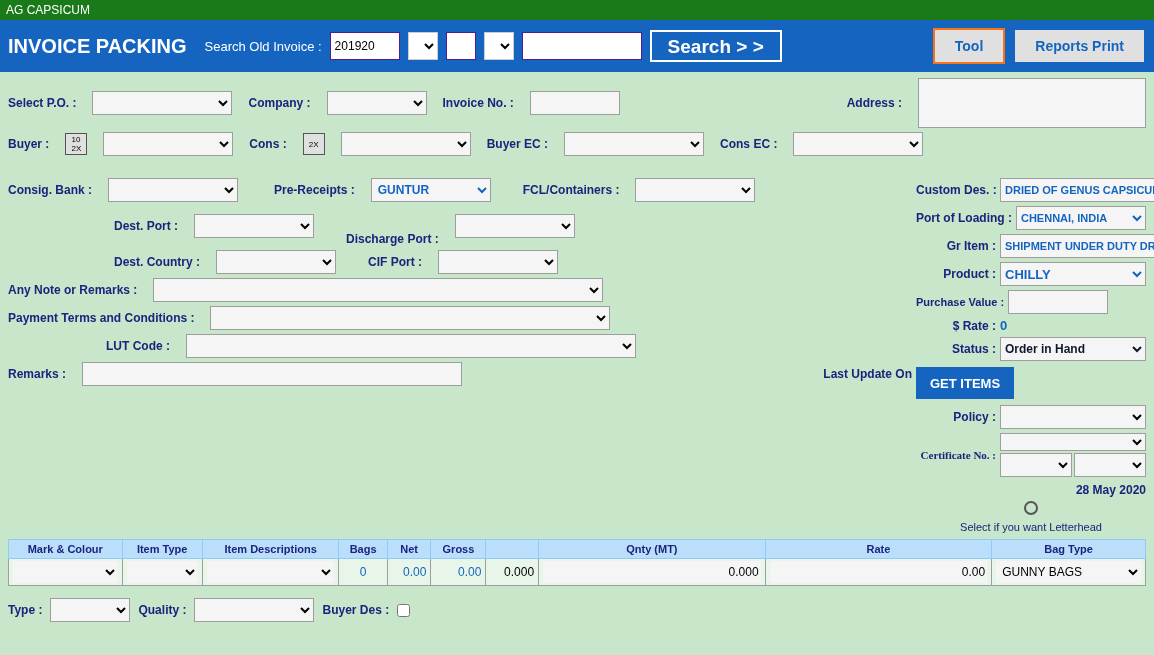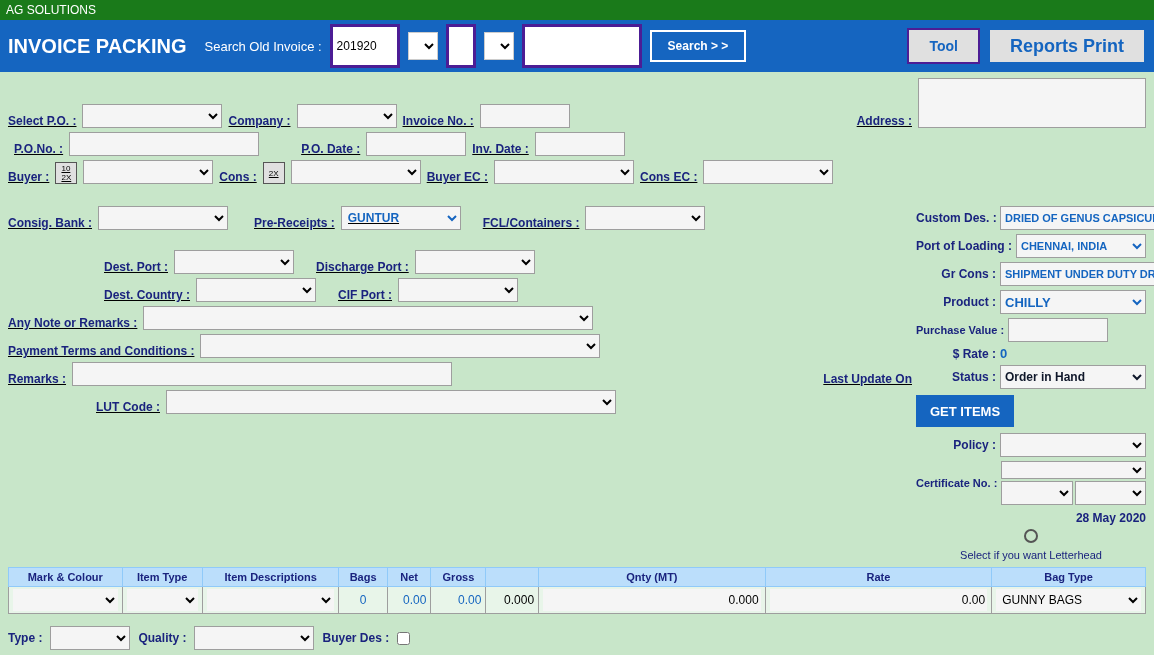--- a/index.html
+++ b/index.html
@@ -31,76 +31,75 @@
       font-weight: bold;
       margin-right: 10px;
       white-space: nowrap;
     }
     .search-old-invoice-label {
       color: white;
       font-size: 13px;
       white-space: nowrap;
     }
     .header-input {
-      height: 44px;
-      border: 3px solid #4c1d95;
+      height: 28px;
+      border: 1px solid #4c1d95;
       padding: 2px 4px;
       background: white;
     }
     .header-select {
       height: 28px;
       border: 1px solid #ccc;
       background: white;
       padding: 2px 2px;
     }
     .search-btn {
       background: #1565c0;
       color: white;
       border: 2px solid white;
       padding: 4px 16px;
       cursor: pointer;
-      font-size: 12px;
+      font-size: 19px;
       height: 32px;
       font-weight: bold;
     }
     .tool-btn {
       background: #e0e0e0;
       color: #1565c0;
-      border: 2px solid #4c1d95;
+      border: 2px solid #f97316;
       padding: 4px 20px;
       cursor: pointer;
       font-size: 14px;
       font-weight: bold;
       height: 36px;
       margin-left: auto;
     }
     .reports-btn {
       background: #e0e0e0;
       color: #1565c0;
       border: 2px solid #1565c0;
       padding: 4px 20px;
       cursor: pointer;
-      font-size: 18px;
+      font-size: 14px;
       font-weight: bold;
       height: 36px;
     }
 
     
     .main-content {
       background: #c8e6c9;
       padding: 6px 8px;
     }
 
     
     .form-row {
       display: flex;
-      align-items: flex-end;
+      align-items: center;
       margin-bottom: 4px;
-      gap: 6px;
-      text-decoration: underline;
+      gap: 16px;
     }
     .form-label {
       color: #1a237e;
       font-weight: bold;
       white-space: nowrap;
       font-size: 12px;
     }
     .form-input {
       height: 24px;
       border: 1px solid #9e9e9e;
@@ -245,21 +244,21 @@
       align-items: center;
       justify-content: center;
       font-size: 9px;
       cursor: pointer;
     }
   </style>
 </head>
 <body>
 
 <div class="top-bar">
-  <span>AG SOLUTIONS</span>
+  <span>AG CAPSICUM</span>
 </div>
 
 <div class="header-row">
   <span class="page-title">INVOICE PACKING</span>
   <span class="search-old-invoice-label">Search Old Invoice :</span>
   <input class="header-input" style="width: 70px;" value="201920">
   <select class="header-select" style="width:30px;"><option></option></select>
   <input class="header-input" style="width: 30px;">
   <select class="header-select" style="width:30px;"><option></option></select>
   <input class="header-input" style="width: 120px;">
@@ -278,30 +277,20 @@
     <select class="form-select" style="width:100px;"><option></option></select>
 
     <span class="form-label">Invoice No. :</span>
     <input class="form-input" style="width: 90px;">
 
     <div class="spacer"></div>
     <span class="form-label">Address :</span>
     <textarea class="form-textarea" style="width: 228px; height: 50px;"></textarea>
   </div>
 
-  <div class="form-row" style="margin-left: 6px;">
-    <span class="form-label">P.O.No. :</span>
-    <input class="form-input" style="width: 190px;">
-    <span style="width:30px;"></span>
-    <span class="form-label">P.O. Date :</span>
-    <input class="form-input" style="width: 100px;">
-
-    <span class="form-label">Inv. Date :</span>
-    <input class="form-input" style="width: 90px;">
-  </div>
 
   <div class="form-row">
     <span class="form-label">Buyer :</span>
     <div class="icon-box" style="font-size:8px;">10<br>2X</div>
     <select class="form-select" style="width:130px;"><option></option></select>
 
     <span class="form-label">Cons :</span>
     <div class="icon-box" style="font-size:8px;">2X</div>
     <select class="form-select" style="width:130px;"><option></option></select>
 
@@ -354,52 +343,52 @@
         <span class="form-label">Any Note or Remarks :</span>
         <select class="form-select" style="width:450px;"><option></option></select>
       </div>
 
       <div class="form-row">
         <span class="form-label">Payment Terms and Conditions :</span>
         <select class="form-select" style="width:400px;"><option></option></select>
       </div>
 
       <div class="form-row">
+        <span style="width:82px;"></span>
+        <span class="form-label">LUT Code :</span>
+        <select class="form-select" style="width:450px;"><option></option></select>
+      </div>
+
+      <div class="form-row">
         <span class="form-label">Remarks :</span>
         <input class="form-input" style="width: 380px;">
         <span class="spacer"></span>
         <span class="form-label">Last Update On</span>
       </div>
 
-      <div class="form-row">
-        <span style="width:82px;"></span>
-        <span class="form-label">LUT Code :</span>
-        <select class="form-select" style="width:450px;"><option></option></select>
-      </div>
-
     </div>
 
     <div class="right-panel">
 
       <div class="right-field-row">
         <span class="right-label">Custom Des. :</span>
         <select class="right-select" style="color:#1565c0; font-weight:bold; font-size:11px;">
           <option>DRIED OF GENUS CAPSICUM</option>
         </select>
       </div>
 
       <div class="right-field-row">
         <span class="right-label">Port of Loading :</span>
         <select class="right-select" style="color:#1565c0; font-weight:bold; font-size:11px;">
           <option>CHENNAI, INDIA</option>
         </select>
       </div>
 
       <div class="right-field-row">
-        <span class="right-label">Gr Cons :</span>
+        <span class="right-label">Gr Item :</span>
         <select class="right-select" style="color:#1565c0; font-weight:bold; font-size:11px;">
           <option>SHIPMENT UNDER DUTY DRAW</option>
         </select>
       </div>
 
       <div class="right-field-row">
         <span class="right-label">Product :</span>
         <select class="right-select" style="color:#1565c0; font-weight:bold; font-size:13px;">
           <option>CHILLY</option>
         </select>
@@ -425,21 +414,21 @@
       <div style="margin-top:6px; margin-bottom:6px;">
         <button class="get-items-btn">GET ITEMS</button>
       </div>
 
       <div class="right-field-row">
         <span class="right-label">Policy :</span>
         <select class="right-select"><option></option></select>
       </div>
 
       <div class="right-field-row">
-        <span class="right-label" style="font-size:11px;">Certificate No. :</span>
+        <span class="right-label" style="font-size:11px;font-family:Liberation Serif, serif;">Certificate No. :</span>
         <div style="display:flex; flex-direction:column; gap:2px; flex:1;">
           <select class="right-select"><option></option></select>
           <div style="display:flex; gap:2px;">
             <select class="right-select" style="flex:1;"><option></option></select>
             <select class="right-select" style="flex:1;"><option></option></select>
           </div>
         </div>
       </div>
 
       <div class="date-text" style="margin-top:6px;">28 May 2020</div>

